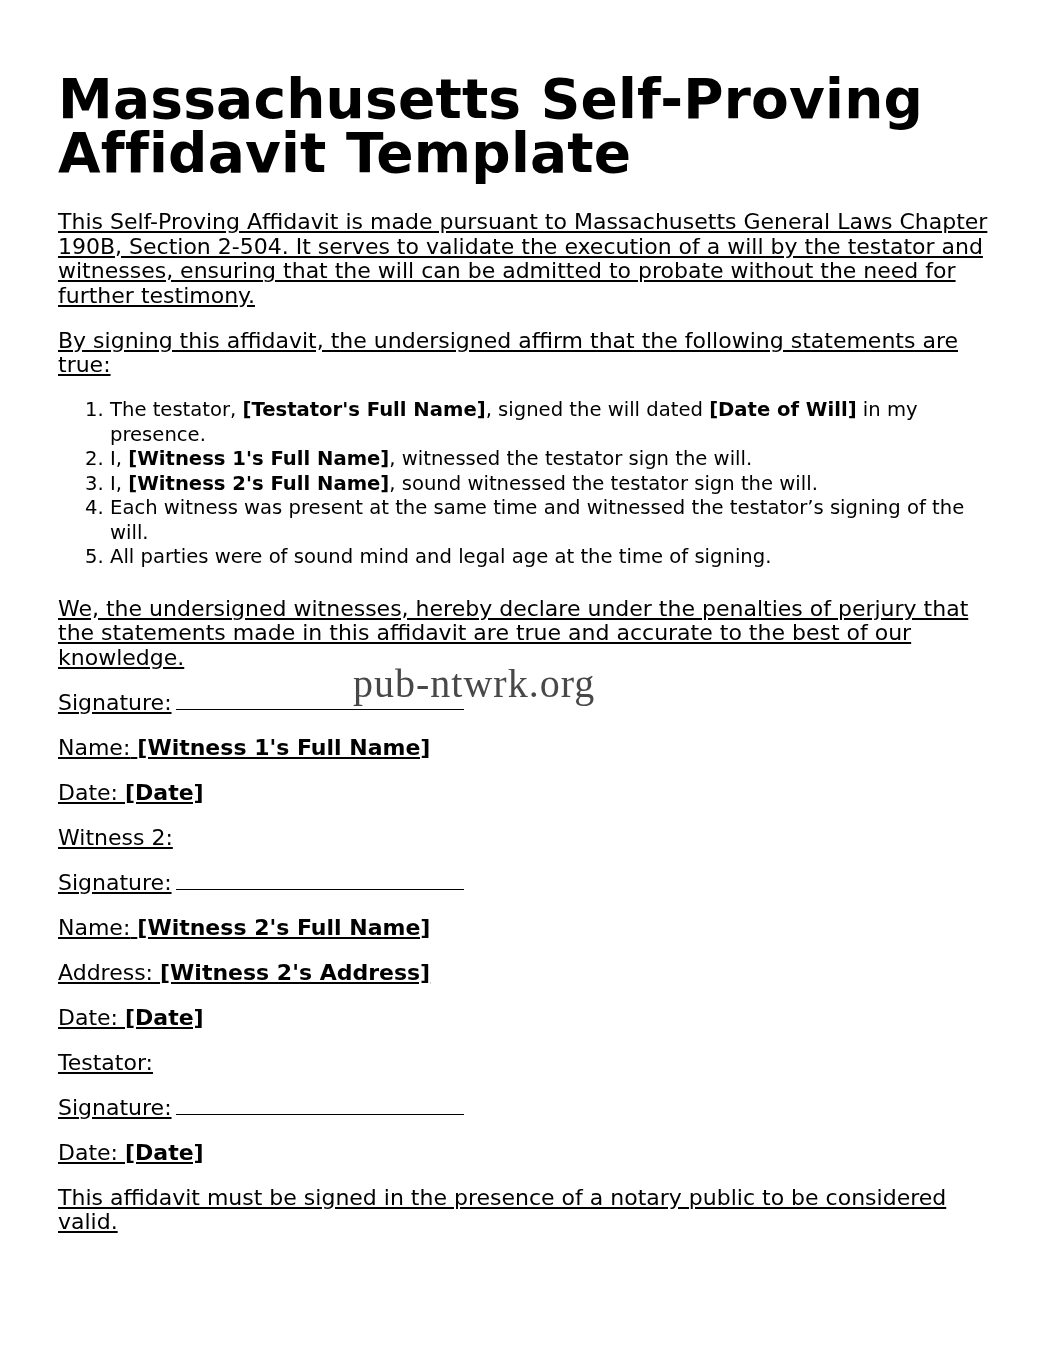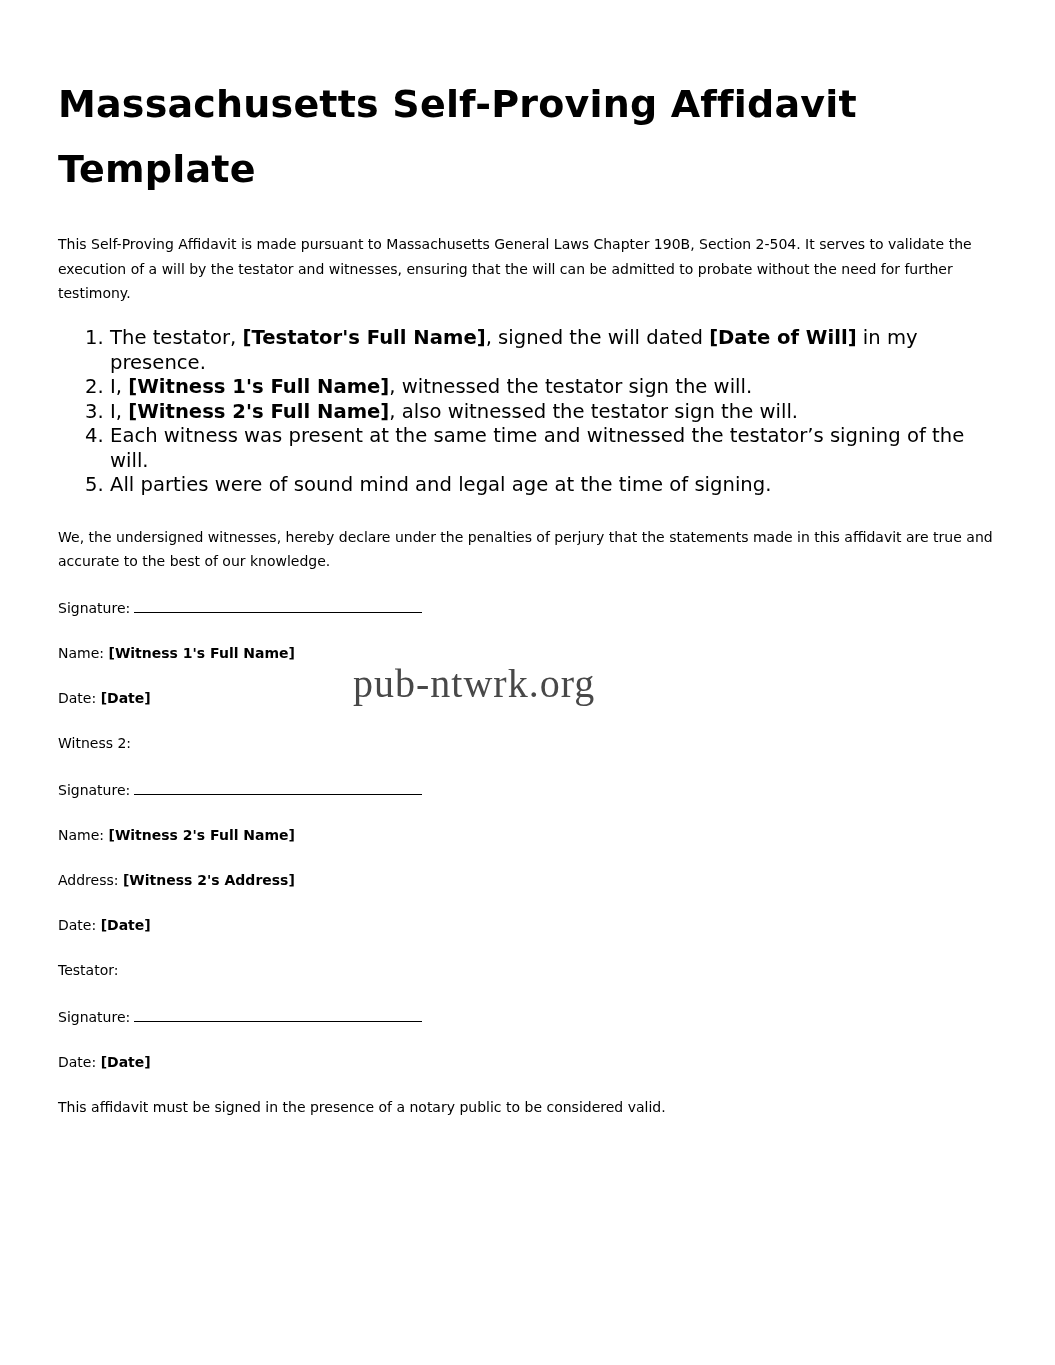--- a/index.html
+++ b/index.html
@@ -17,29 +17,30 @@
     }
     .page {
       position: absolute;
       left: 58px;
       top: 72px;
       width: 945px;
     }
     h1 {
       font-family: "DejaVu Sans", sans-serif;
       font-weight: bold;
-      font-size: 38px;
-      line-height: 65px;
+      font-size: 55px;
+      line-height: 54px;
       margin: 0 0 30px 0;
       letter-spacing: 0.2px;
     }
     p {
-      font-size: 14px;
+      font-size: 22px;
       line-height: 24.5px;
       margin: 0 0 20.5px 0;
+      text-decoration: underline;
     }
     ol {
       font-size: 19.6px;
       line-height: 24.5px;
       margin: 0 0 27px 0;
       padding-left: 52px;
     }
     ol li {
       padding-left: 0;
     }
@@ -69,25 +70,26 @@
     }
   </style>
 </head>
 <body>
 
 <div class="page">
   <h1>Massachusetts Self-Proving Affidavit Template</h1>
 
   <p>This Self-Proving Affidavit is made pursuant to Massachusetts General Laws Chapter 190B, Section 2-504. It serves to validate the execution of a will by the testator and witnesses, ensuring that the will can be admitted to probate without the need for further testimony.</p>
 
+  <p>By signing this affidavit, the undersigned affirm that the following statements are true:</p>
 
   <ol>
     <li><span>The testator, </span><b>[Testator's Full Name]</b><span>, signed the will dated </span><b>[Date of Will]</b><span> in my presence.</span></li>
     <li><span>I, </span><b>[Witness 1's Full Name]</b><span>, witnessed the testator sign the will.</span></li>
-    <li><span>I, </span><b>[Witness 2's Full Name]</b><span>, also witnessed the testator sign the will.</span></li>
+    <li><span>I, </span><b>[Witness 2's Full Name]</b><span>, sound witnessed the testator sign the will.</span></li>
     <li>Each witness was present at the same time and witnessed the testator’s signing of the will.</li>
     <li>All parties were of sound mind and legal age at the time of signing.</li>
   </ol>
 
   <p>We, the undersigned witnesses, hereby declare under the penalties of perjury that the statements made in this affidavit are true and accurate to the best of our knowledge.</p>
 
   <section>
     <p class="field-line"><span>Signature:</span><span class="sig-line"></span></p>
     <p class="field-line"><span>Name:</span> <b>[Witness 1's Full Name]</b></p>
     <p class="field-line"><span>Date:</span> <b>[Date]</b></p>

